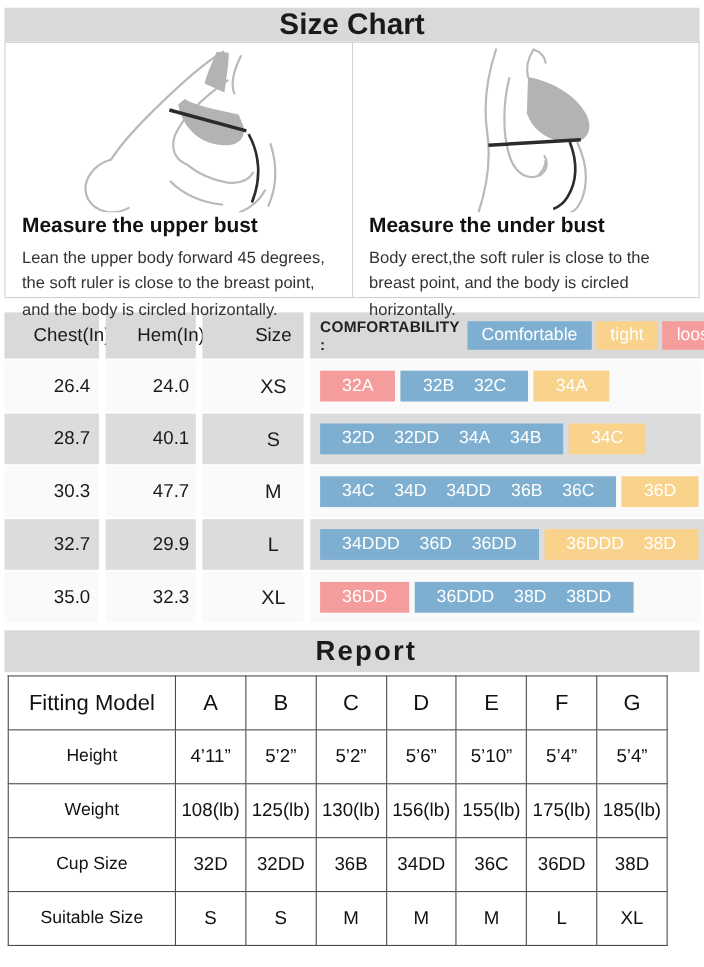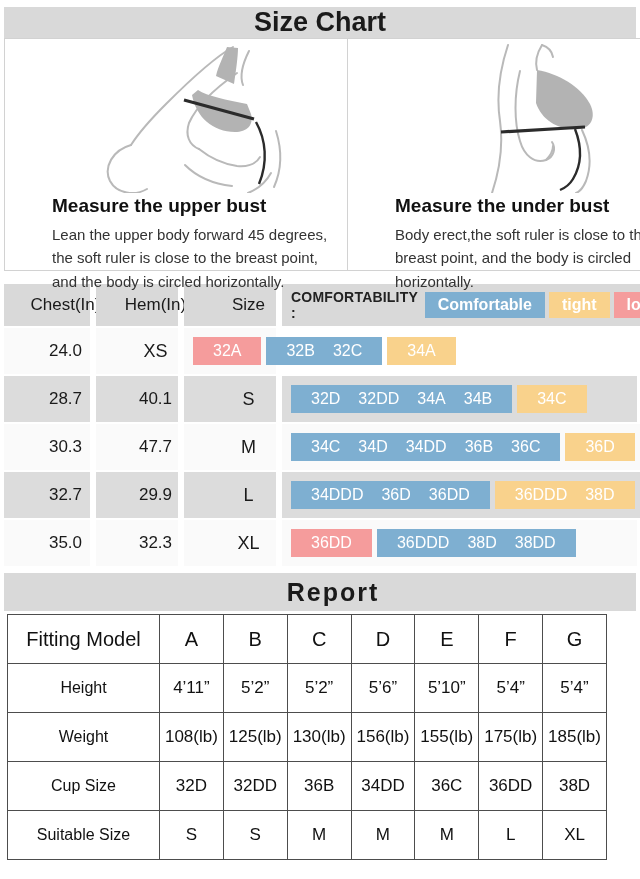--- a/index.html
+++ b/index.html
@@ -13,21 +13,21 @@
   
   .bar{
     margin:0 4px;background:#d9d9d9;text-align:center;
     display:flex;align-items:center;justify-content:center;
   }
   .bar.size-title{height:31px;margin-top:7px;font-size:27px;font-weight:bold;}
   .bar.report-title{height:38px;margin-top:7px;font-size:25px;font-weight:bold;letter-spacing:2px;padding-left:26px;}
 
   
   .panels{display:flex;margin:0 4px;height:233px;}
-  .panel{flex:1;border:1px solid #d2d2d2;background:#fff;box-sizing:border-box;position:relative;padding-left:32px;}
+  .panel{flex:1;border:1px solid #d2d2d2;background:#fff;box-sizing:border-box;position:relative;}
   .panel + .panel{border-left:none;}
   .panel svg{display:block;margin:4px auto 0;}
   .panel h3{margin:2px 0 6px 15px;font-size:19px;font-weight:bold;color:#111;}
   .panel p{margin:0 10px 0 15px;font-size:15px;line-height:1.55;color:#333;white-space:pre-line;}
 
   
   .size-table{margin:13px 3px 0 4px;}
   .srow{display:grid;grid-template-columns:86px 82px 92px 1fr;column-gap:6px;margin-bottom:2px;}
   .cell{display:flex;align-items:center;justify-content:center;font-size:17px;background:#fafafa;}
   .srow.head .cell{background:#d9d9d9;height:42px;}
@@ -36,21 +36,21 @@
   .cell.comfort{justify-content:flex-start;padding-left:9px;box-sizing:border-box;}
   .cell.size-val{font-size:18px;}
   .legend-label{font-size:14px;font-weight:600;letter-spacing:.2px;margin-right:7px;color:#222;}
   .badge{display:inline-flex;align-items:center;height:28px;padding:0 11px;margin-right:5px;
          color:#fff;font-size:16px;}
   .badge span{margin:0 9px;white-space:nowrap;}
   .badge.comfortable{background:var(--c-comf,#7eafd1);}
   .badge.tight{background:var(--c-tight,#f9d28c);}
   .badge.loose{background:var(--c-loose,#f59c9c);}
   .legend .badge{height:26px;margin-right:4px;}
-  .legend .badge span{margin:16px 2px;font-weight:bold;}
+  .legend .badge span{margin:16px 2px;}
 
   
   table.report{
     border-collapse:collapse;margin:3px 6px 0 7px;width:600px;table-layout:fixed;
   }
   table.report td,table.report th{
     border:1px solid #4d4d4d;text-align:center;vertical-align:middle;
     font-weight:normal;height:48px;font-size:17px;padding:0;background:#fff;color:#111;
   }
   table.report col.lab{width:152px;}
@@ -123,20 +123,21 @@
           <span class="badge tight">
             <span>tight</span>
           </span>
           <span class="badge loose">
             <span>loose</span>
           </span>
         </div>
     </div>
     <div id="size-rows">
         <div class="srow">
+          <div class="cell">26.4</div>
           <div class="cell">24.0</div>
           <div class="cell size-val">XS</div>
           <div class="cell comfort">
             <span class="badge loose">
               <span>32A</span>
             </span>
             <span class="badge comfortable">
               <span>32B</span>
               <span>32C</span>
             </span>

